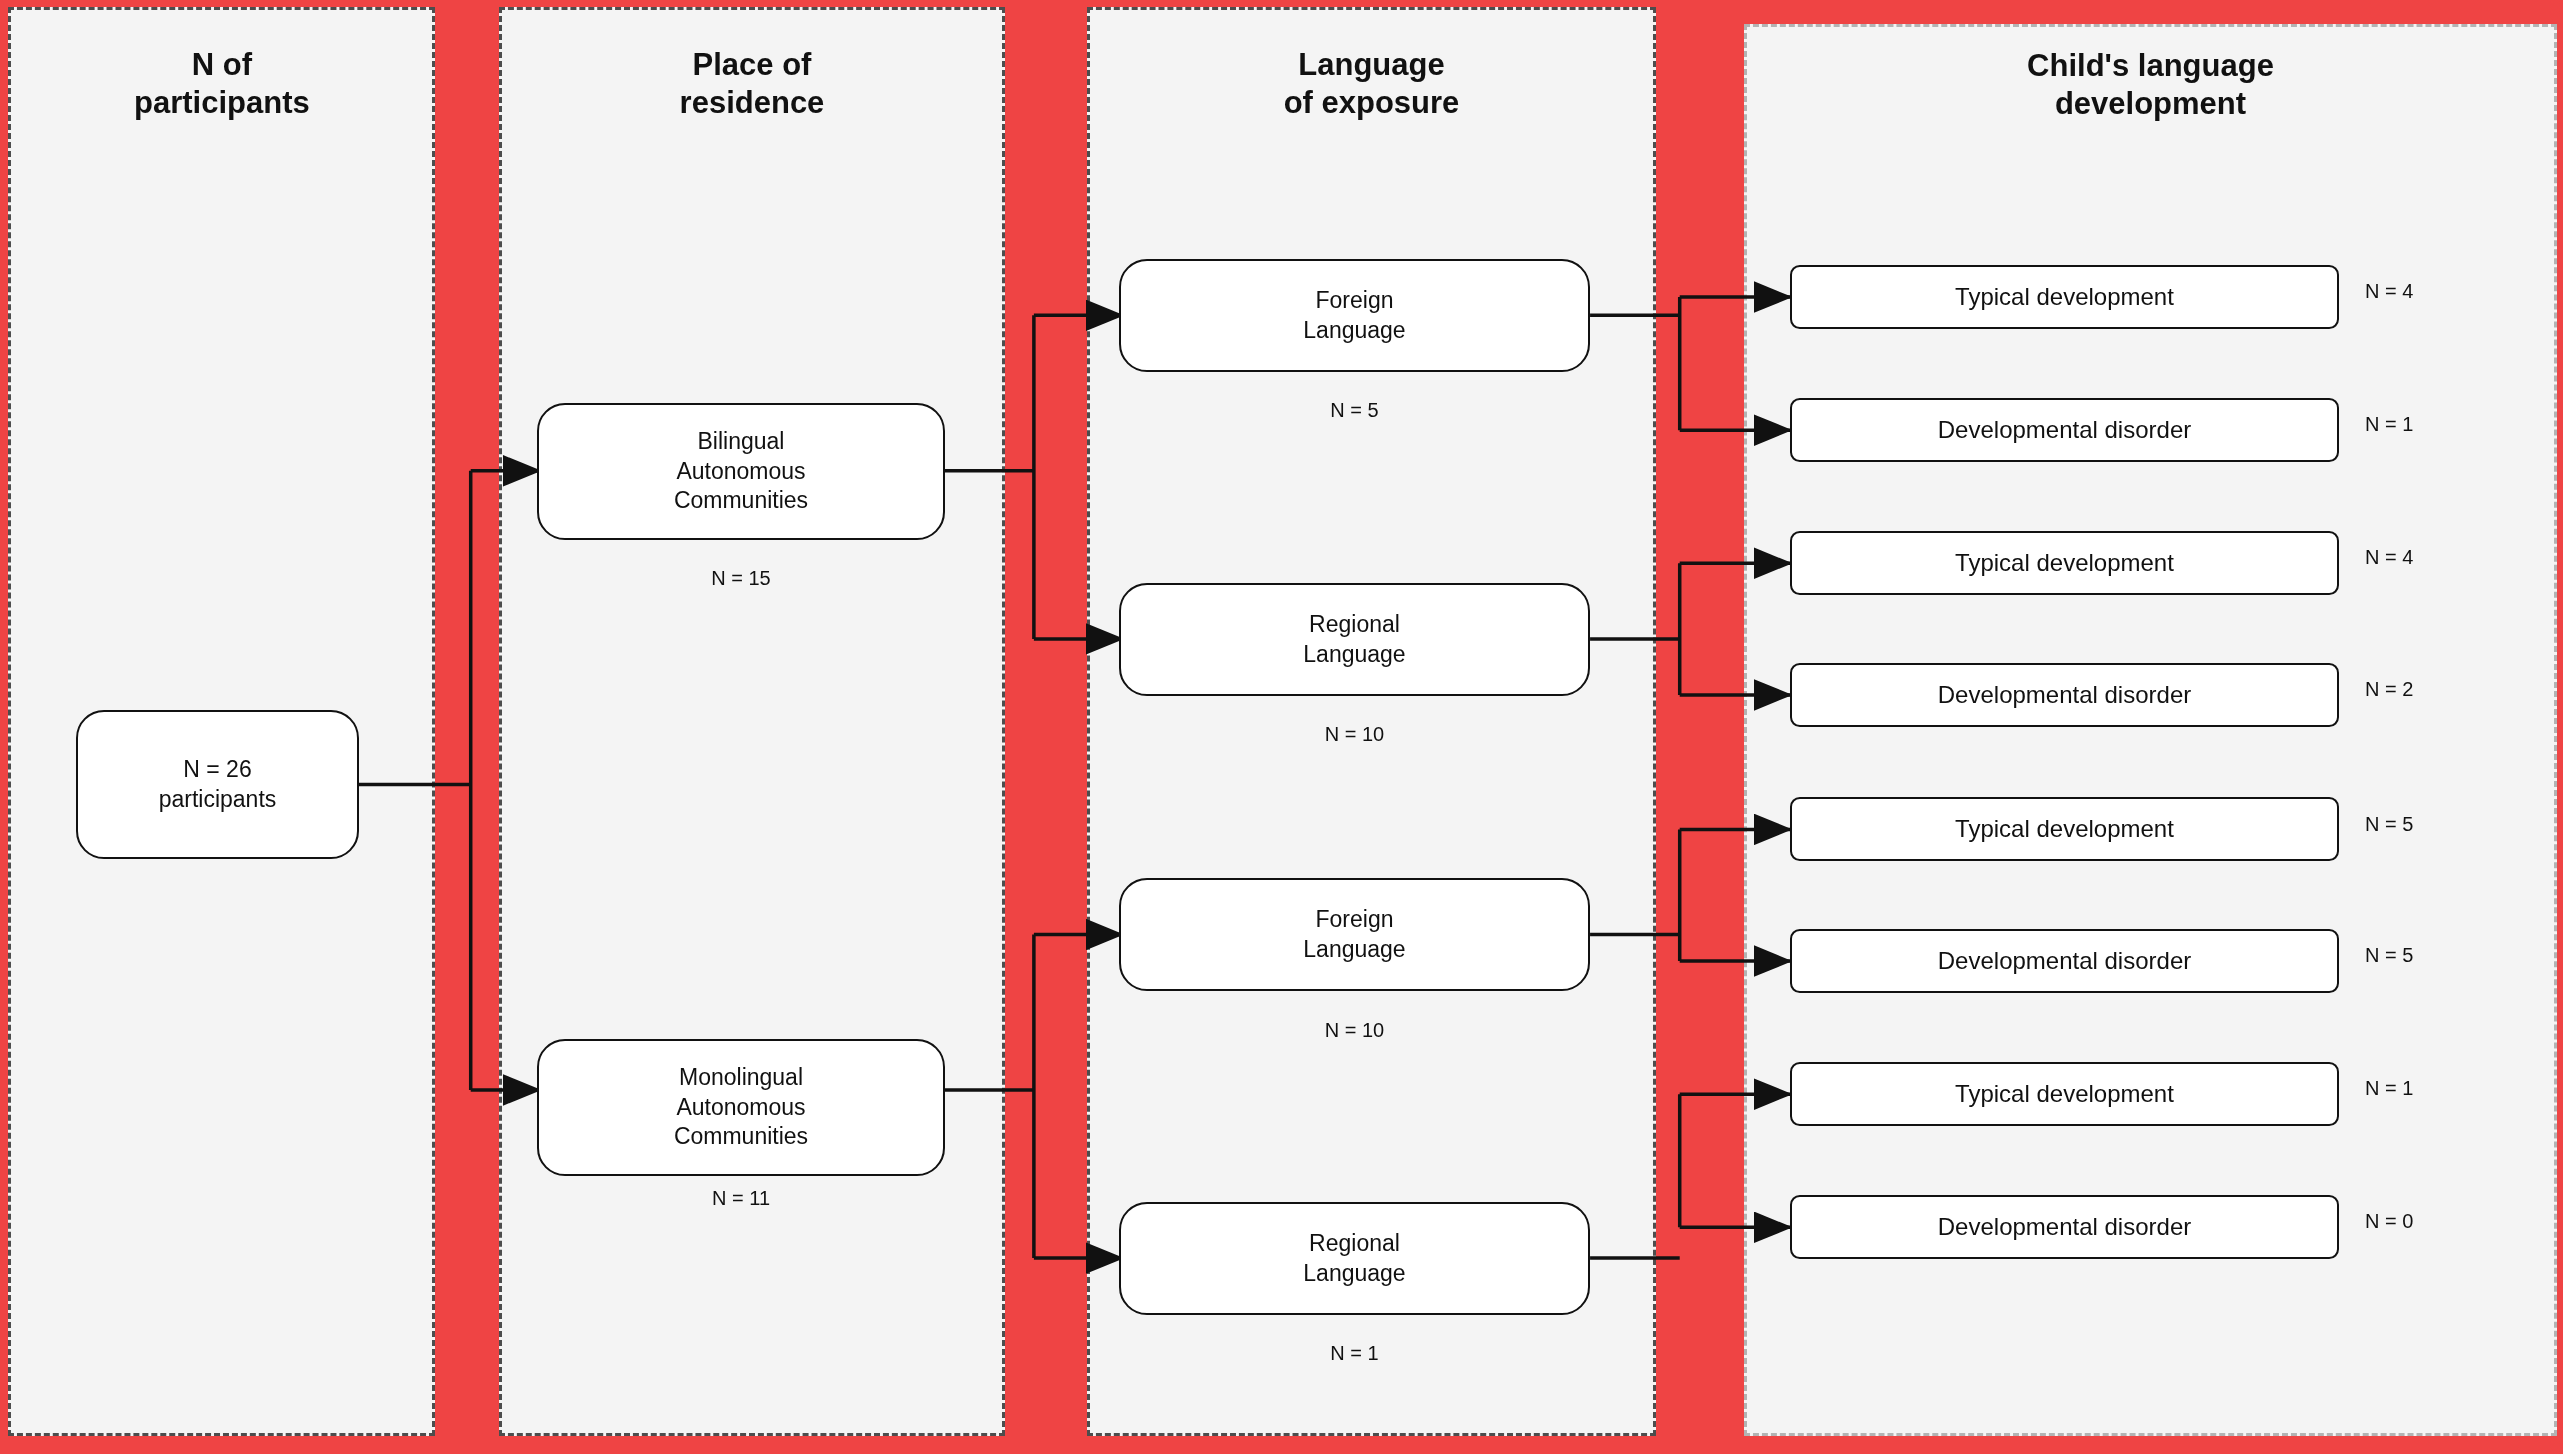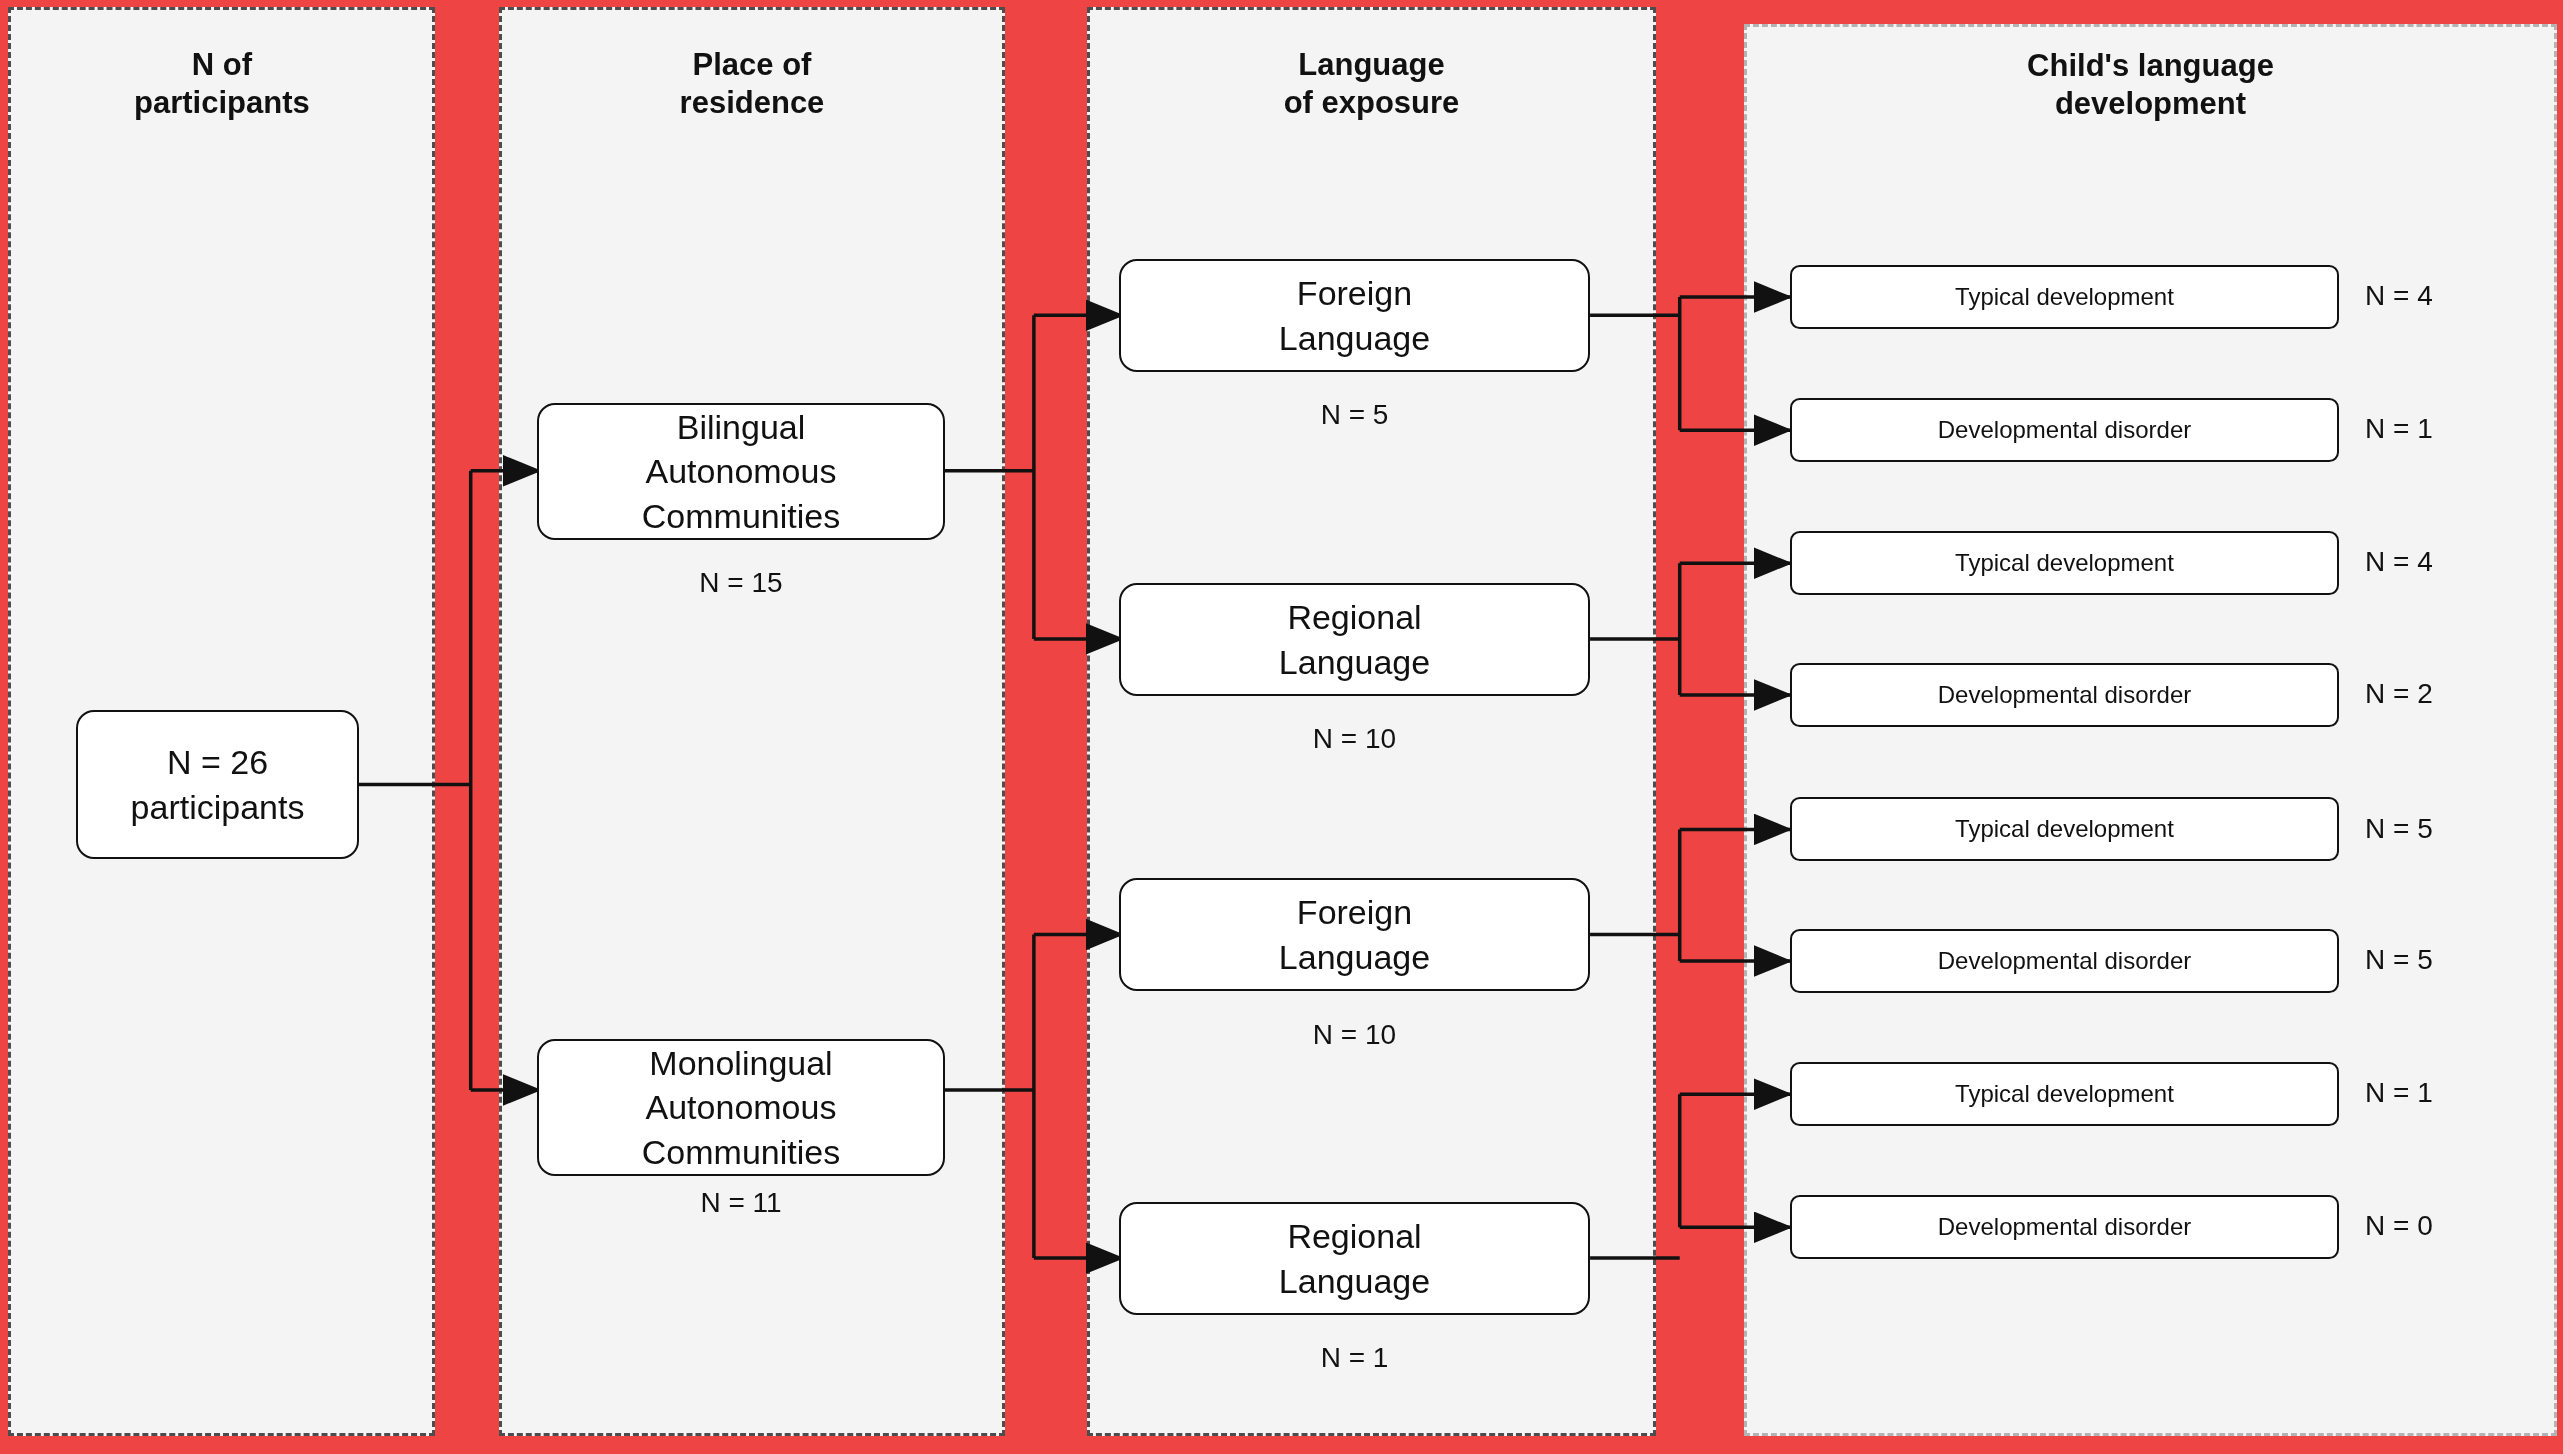--- a/index.html
+++ b/index.html
@@ -37,39 +37,39 @@
     position: absolute;
     left: 0; top: 0;
     width: 2563px; height: 1455px;
     pointer-events: none;
   }
   
   .node {
     position: absolute;
     background: #ffffff;
     border: 2.8px solid #111111;
-    border-radius: 18px;
+    border-radius: 28px;
     display: flex;
     align-items: center;
     justify-content: center;
     text-align: center;
     color: #111111;
-    font-size: 34px;
+    font-size: 23px;
     line-height: 1.30;
     white-space: pre-line;
     padding: 2.8px 7px;
   }
   .node.outcome {
     border-radius: 9.8px;
     font-size: 24px;
   }
   
   .ncap {
     position: absolute;
-    font-size: 28px;
+    font-size: 20px;
     color: #111111;
     text-align: center;
     white-space: nowrap;
   }
   .ncap.side { text-align: left; }
 </style>
 </head>
 <body>
 
 <div id="stage">

